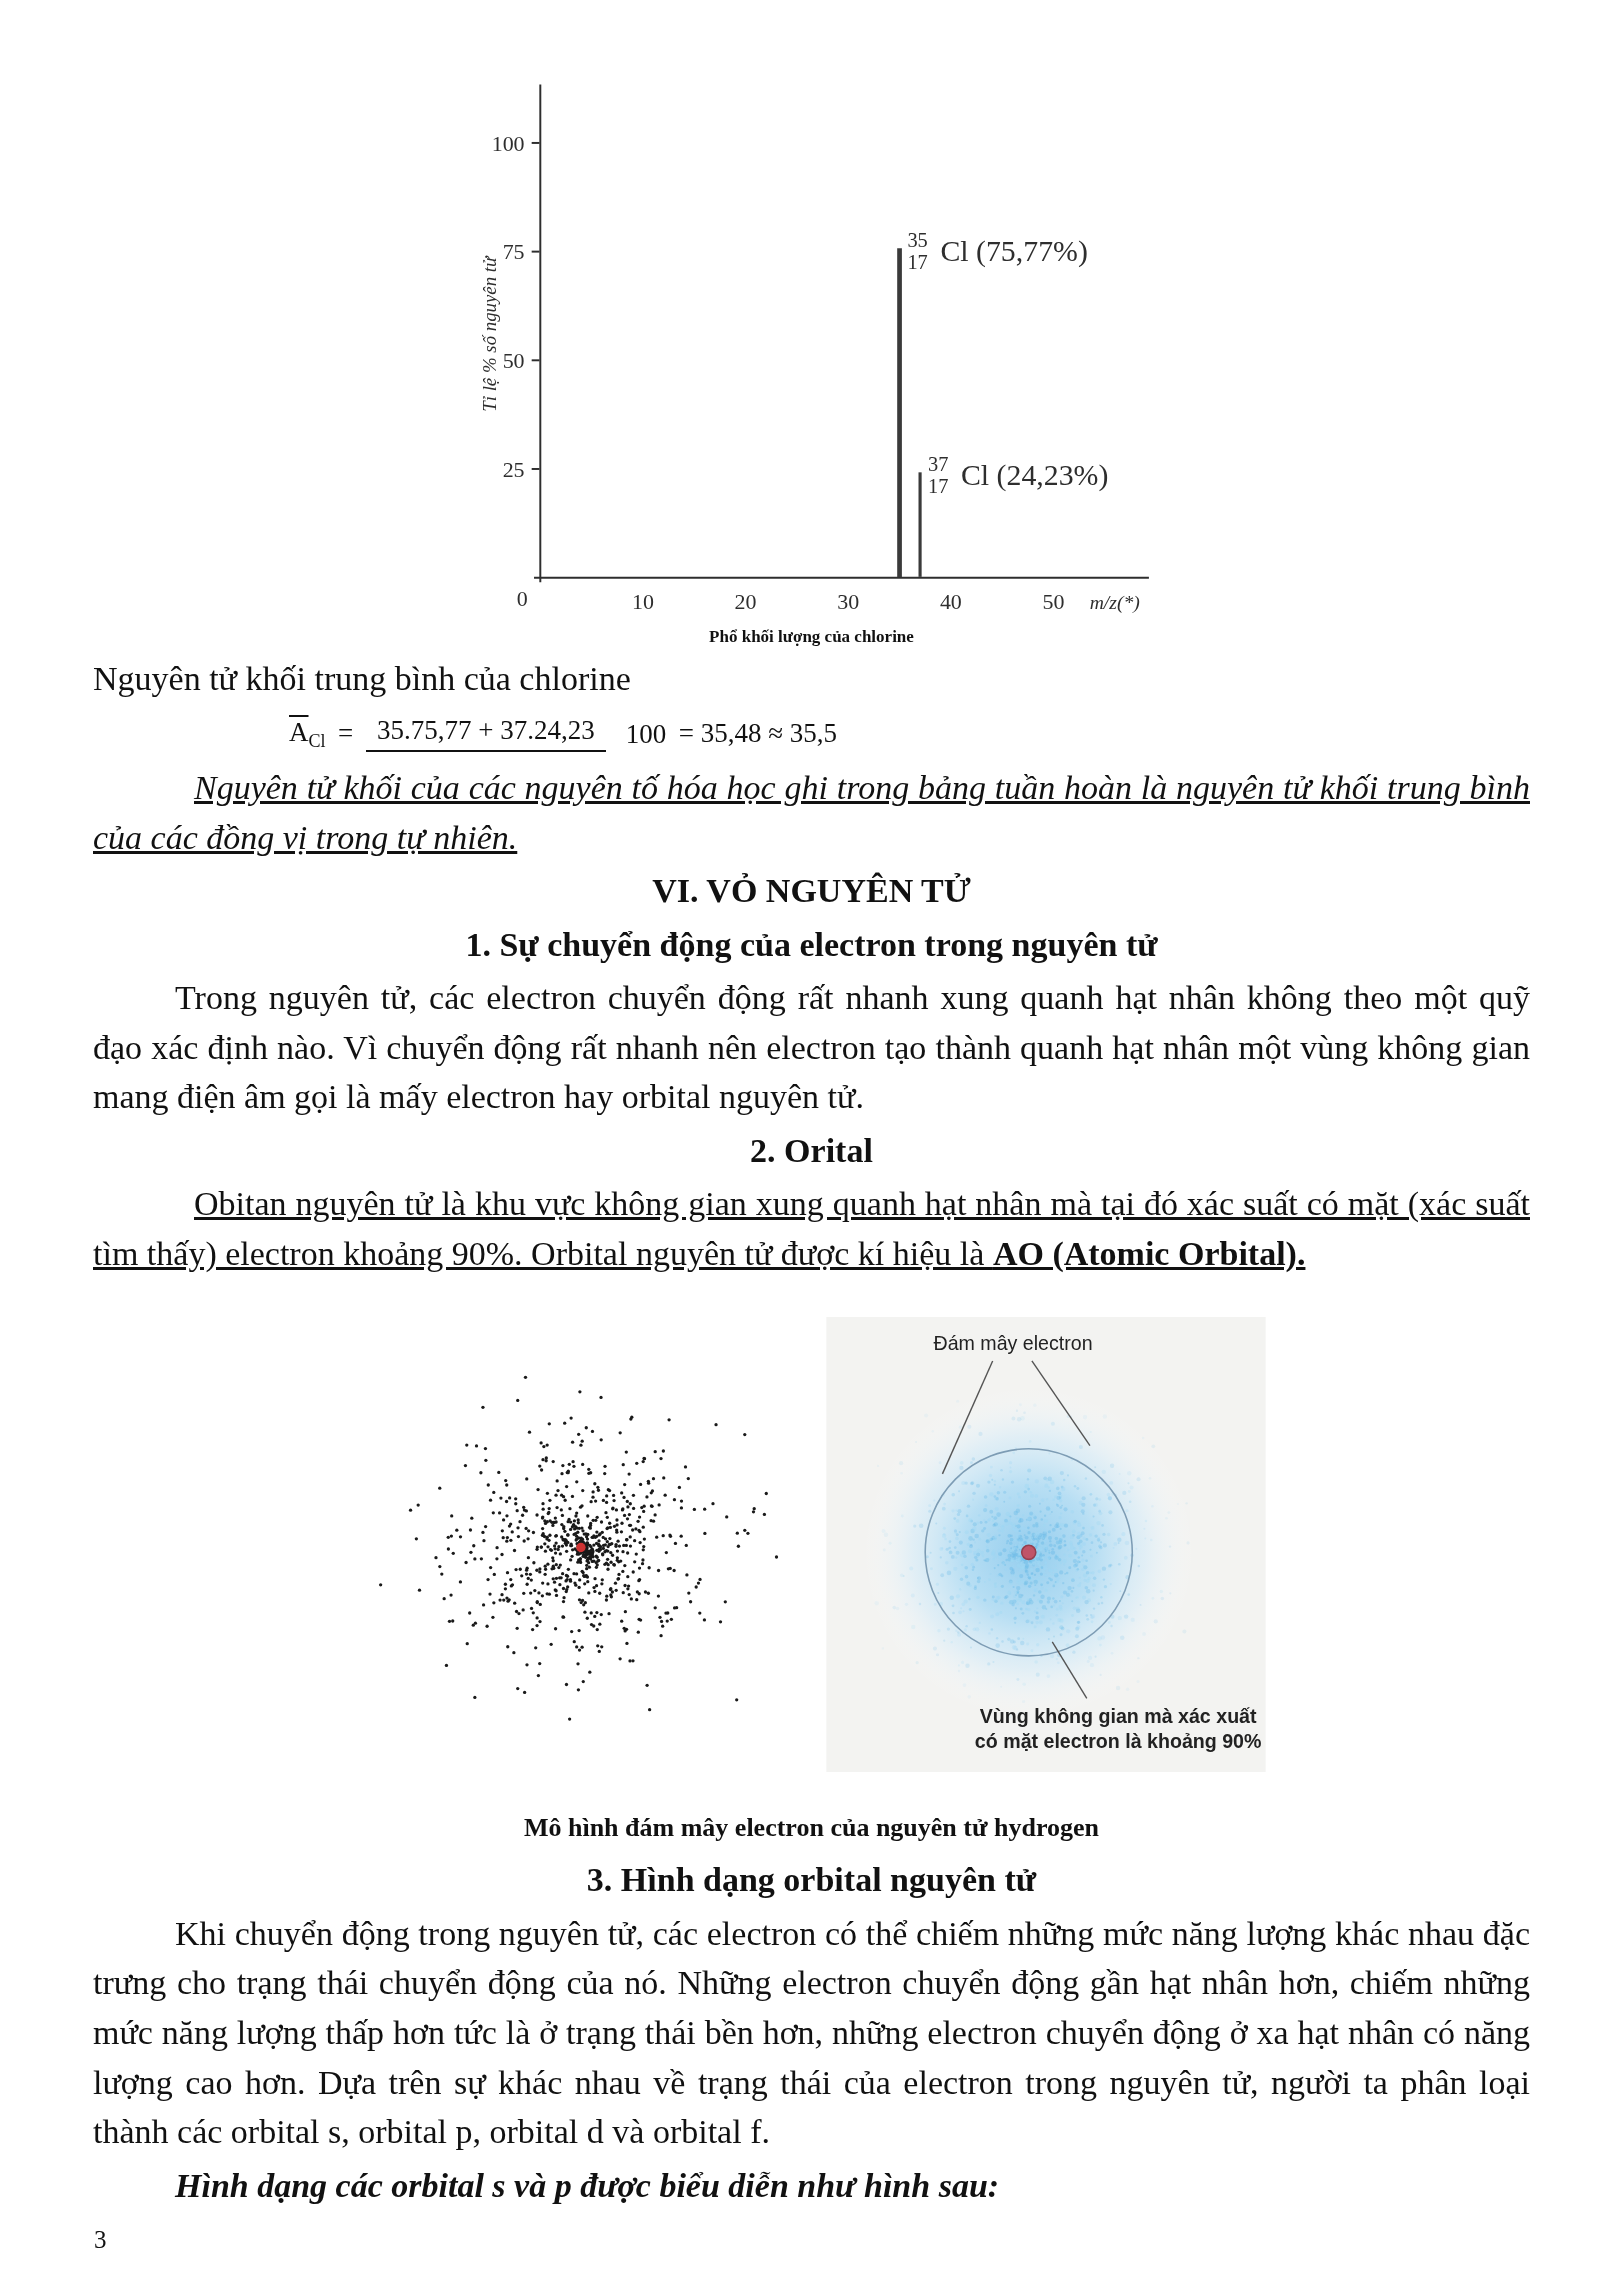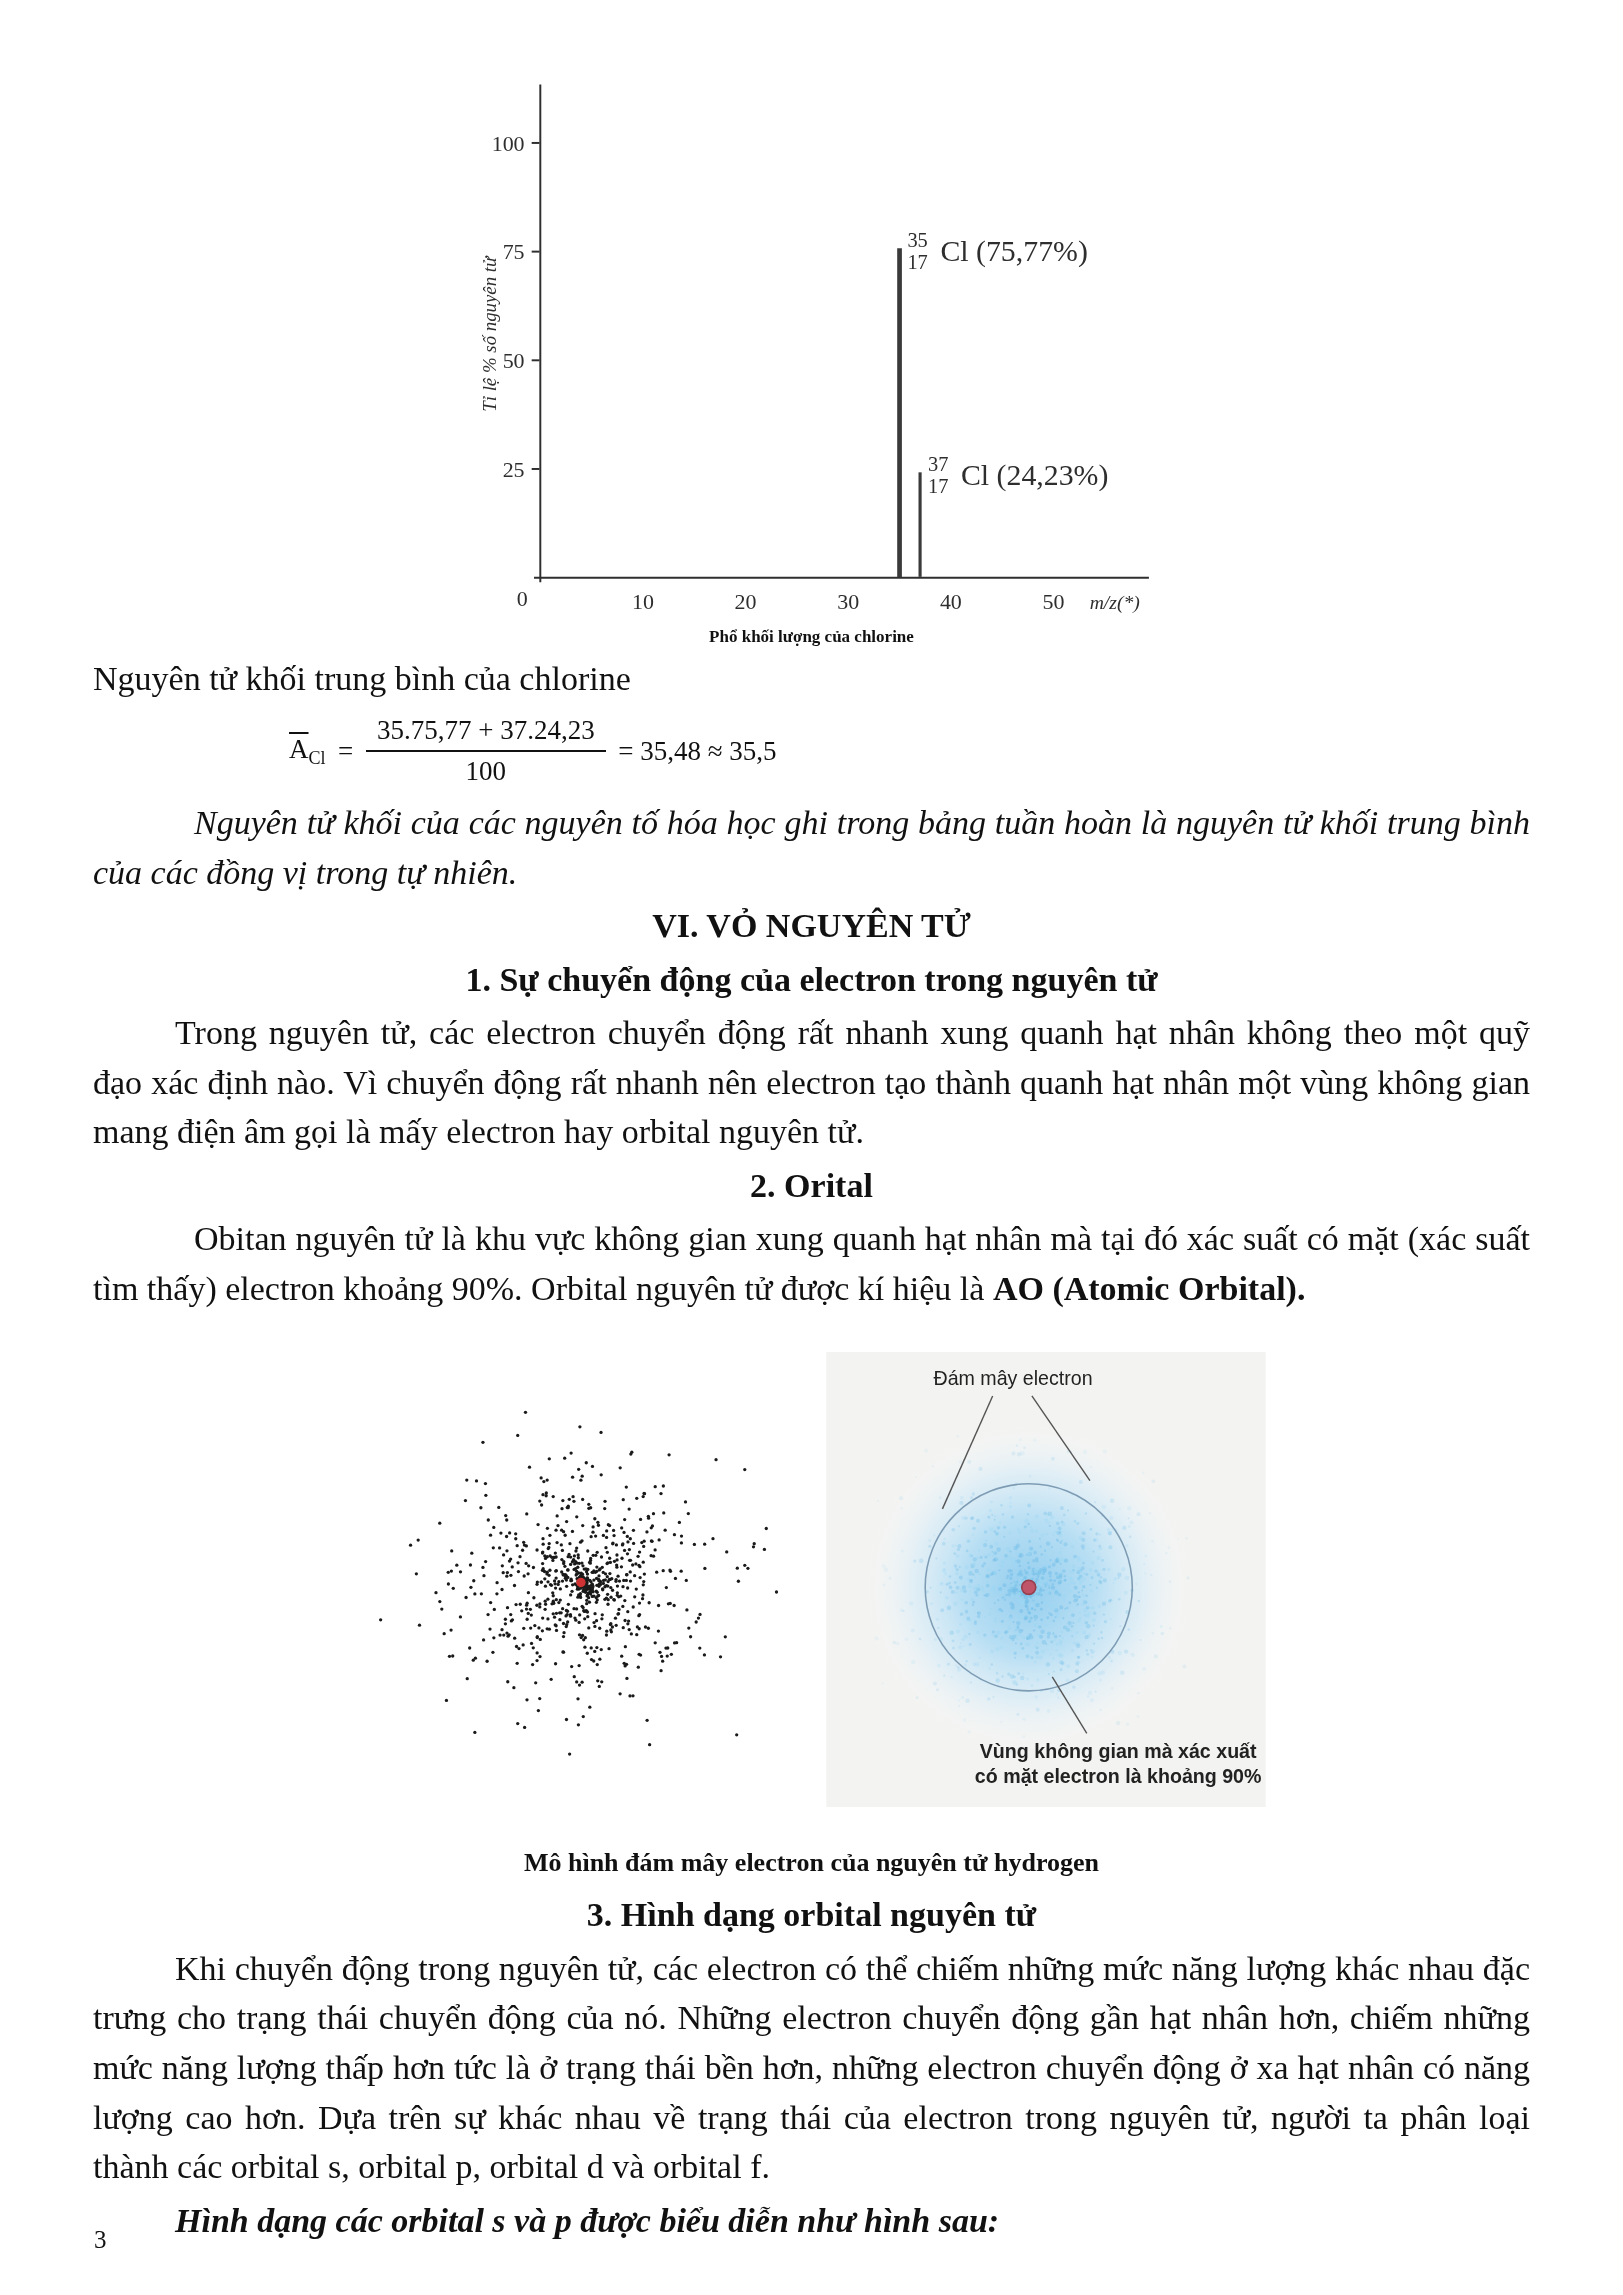--- a/index.html
+++ b/index.html
@@ -9,30 +9,30 @@
   .page{position:relative;width:1623px;height:2295px;padding:44px 93px 0 93px;overflow:hidden;}
 
   
   .chart-wrap{margin:27px 0 0 357px;width:832px;}
   #spectrum-svg text{font-family:"Liberation Serif",serif;}
   .chart-caption{text-align:center;font-weight:bold;font-size:17px;margin:1.6px 0 7.9px 0;}
 
   
   p{font-size:34px;line-height:1.46;margin:0 0 3.9px 0;text-align:justify;}
   .indent{text-indent:82px;}
-  .indent-lg{text-indent:101px;}
+  .indent-lg{text-indent:101px;text-decoration:underline;}
   .bold{font-weight:bold;}
   .italic{font-style:italic;}
   .heading{font-weight:bold;text-align:center;}
 
   
   .formula{display:flex;align-items:center;gap:12.6px;font-size:27px;margin:11px 0 11px 196px;}
   .overA{text-decoration:overline;}
   sub.f{font-size:18px;line-height:1;}
-  .frac{display:inline-flex;flex-direction:column;text-align:center;}
+  .frac{display:inline-flex;flex-direction:row;text-align:center;gap:20px;}
   .frac .num{padding:0 11px 3.9px 11px;border-bottom:2px solid #111;}
   .frac .den{padding-top:3.9px;}
 
   
   .figures-row{display:flex;justify-content:center;align-items:flex-start;gap:29px;margin-top:38px;}
   #dots-svg{margin-top:46px;}
   #cloud-svg text{font-family:"Liberation Sans",sans-serif;}
   .fig-caption{text-align:center;font-weight:bold;font-size:26px;margin:41px 0 12.6px 0;}
 
   .page-number{position:absolute;left:94px;bottom:41px;font-size:25px;}

